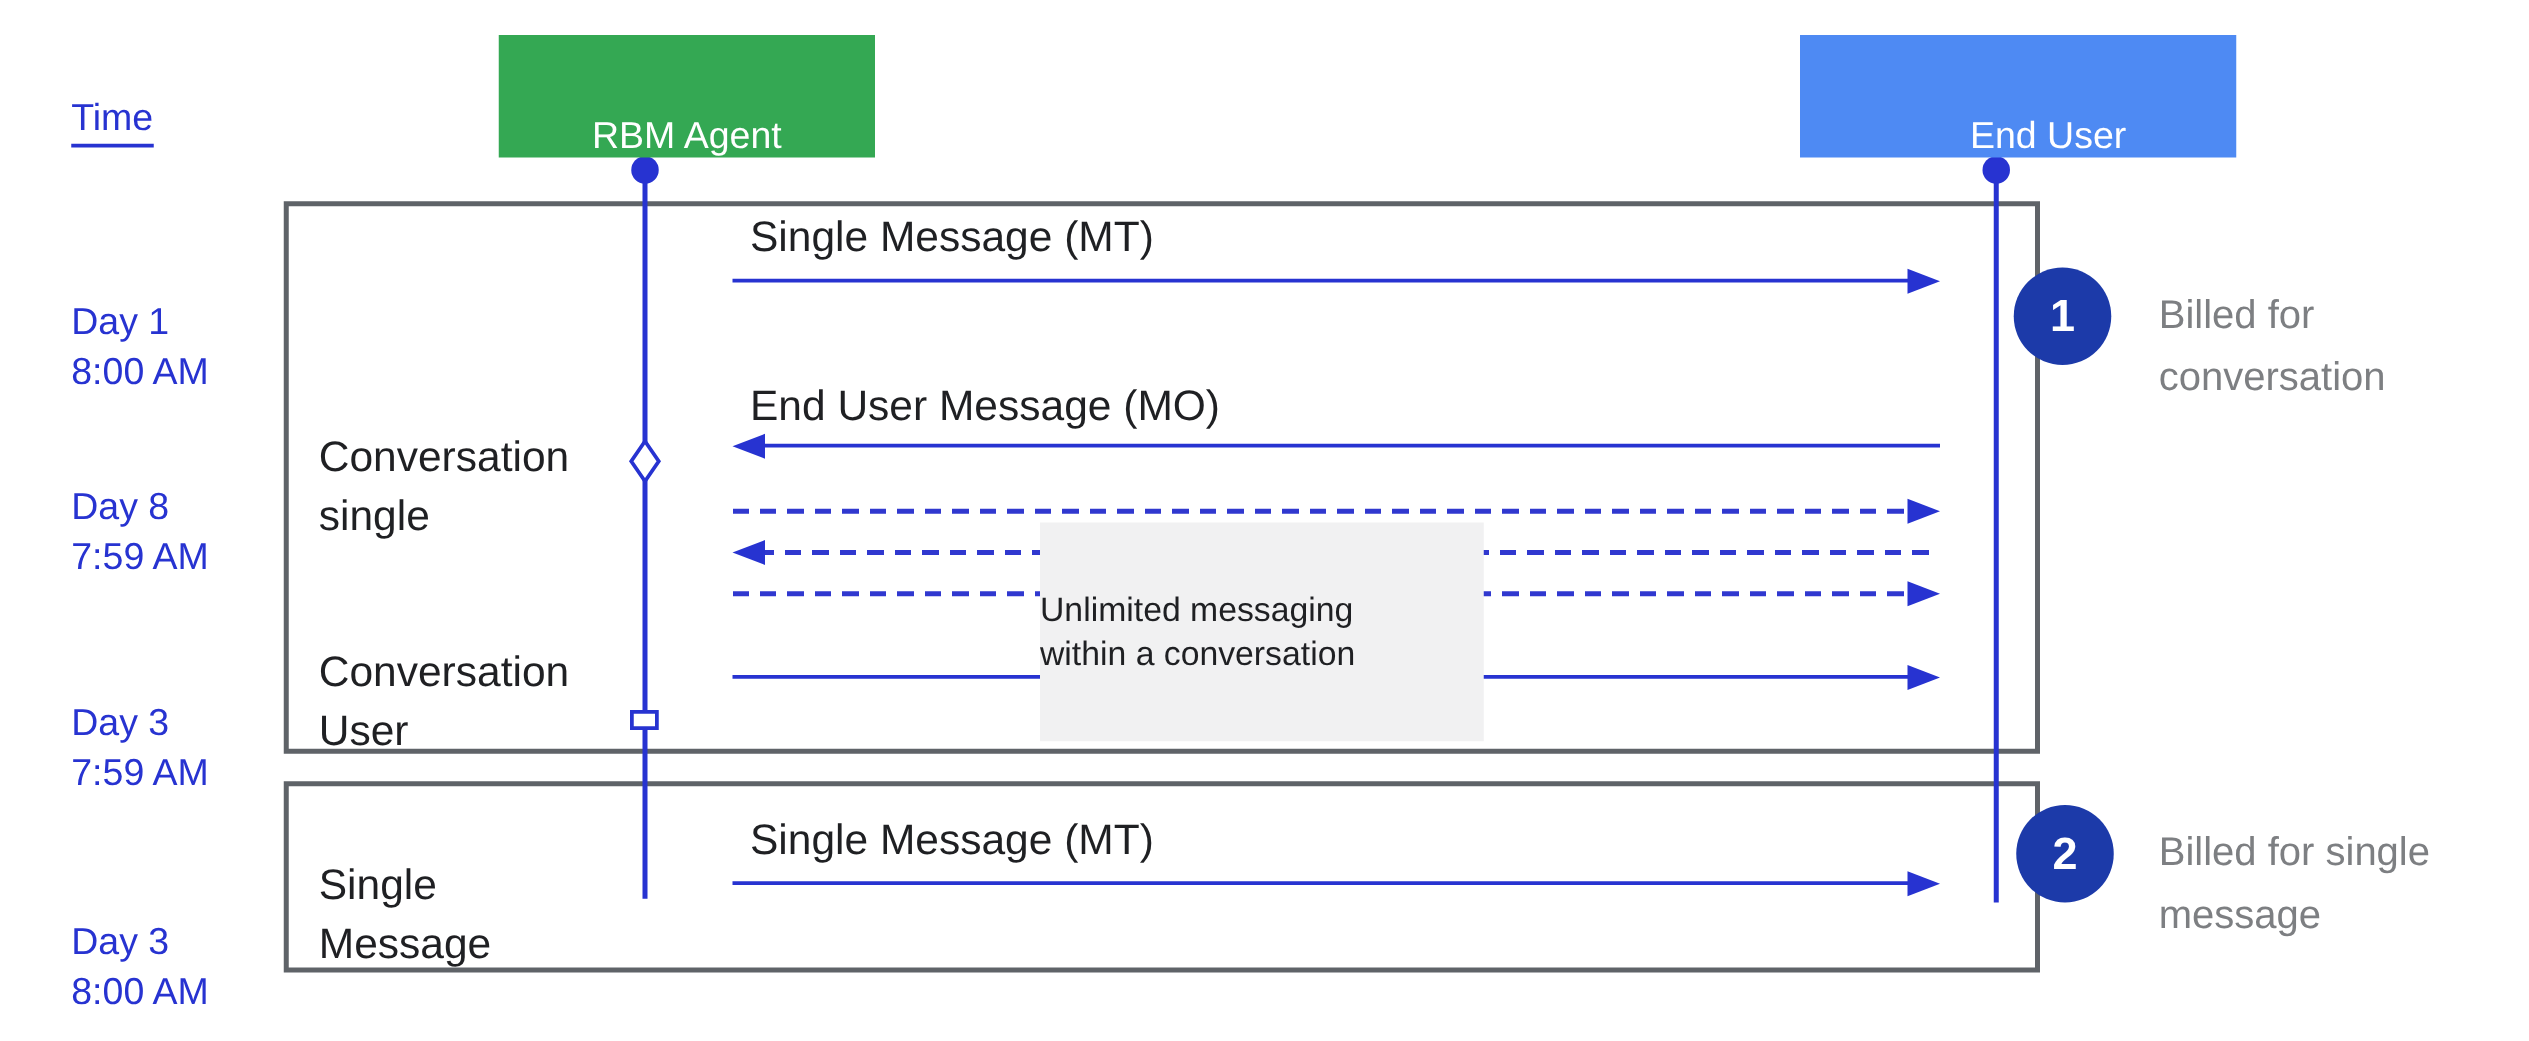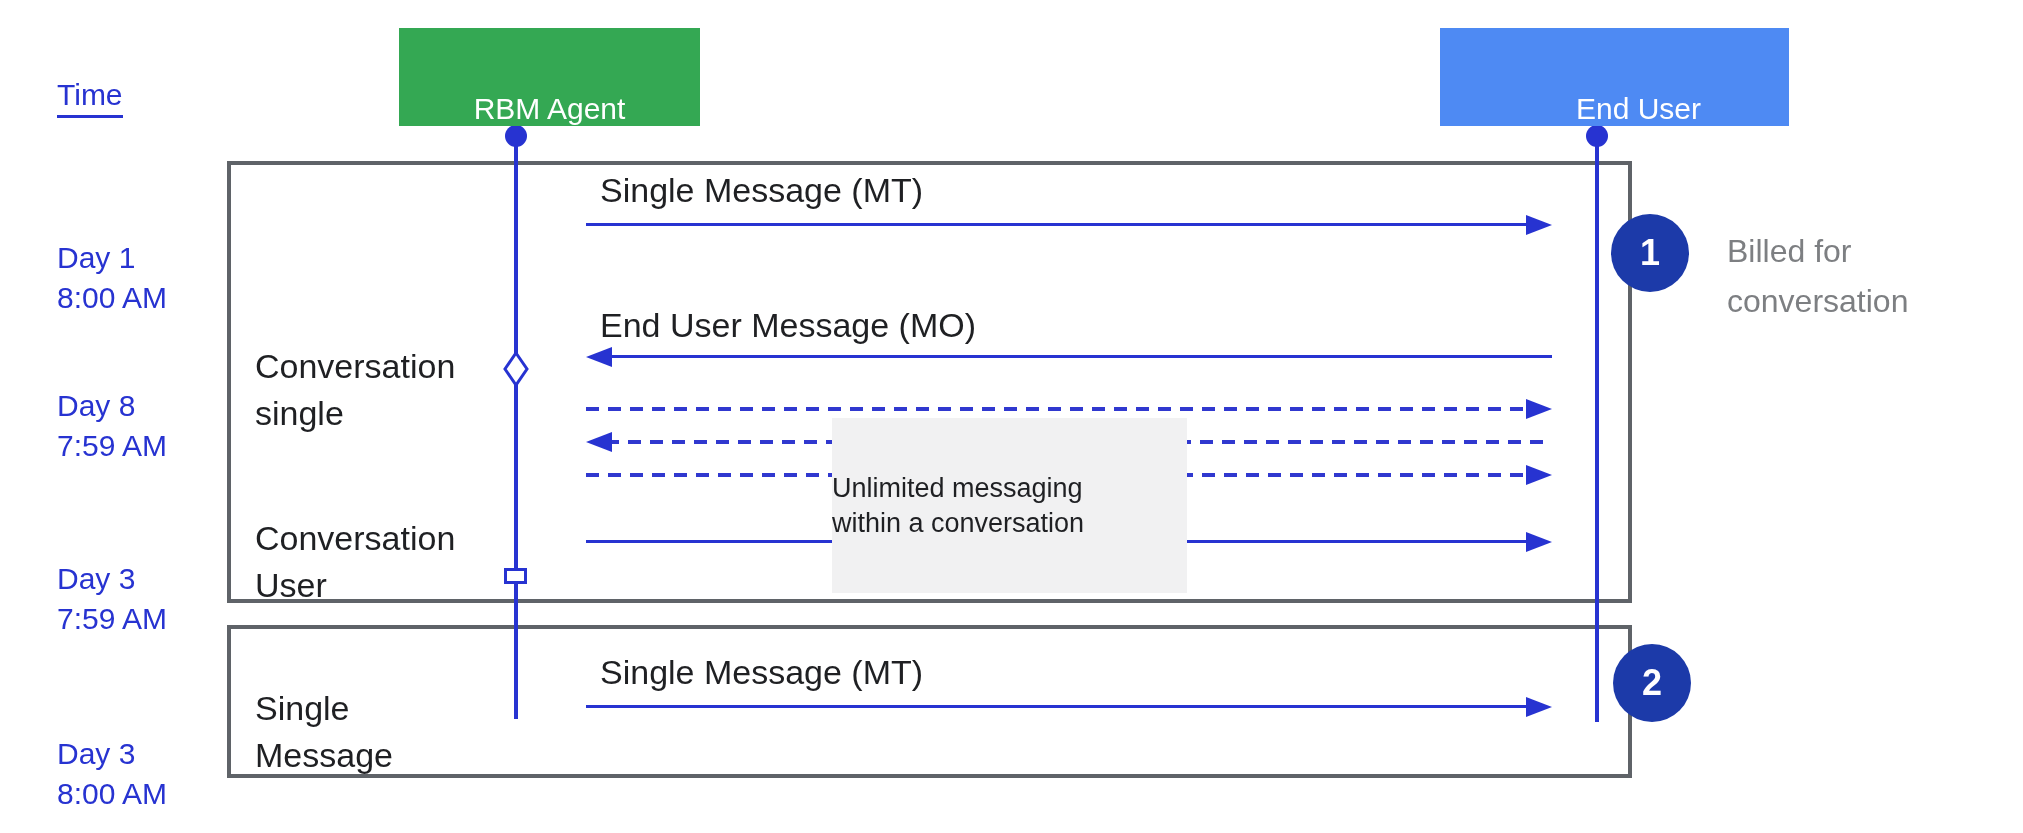--- a/index.html
+++ b/index.html
@@ -179,14 +179,18 @@
     <div>Unlimited messaging</div>
     <div>within a conversation</div>
   </div>
 
   <div class="badge" id="badge-1">1</div>
   <div class="annotation" id="annotation-1">
     <div>Billed for</div>
     <div>conversation</div>
   </div>
   <div class="badge" id="badge-2">2</div>
+  <div class="annotation" id="annotation-2">
+    <div>Billed for single</div>
+    <div>message</div>
+  </div>
 
 </div>
 
 </body></html>

